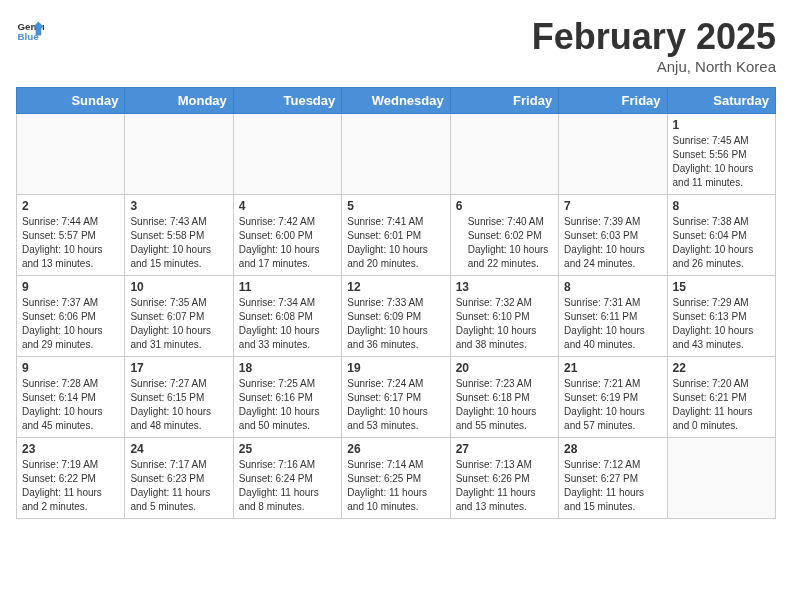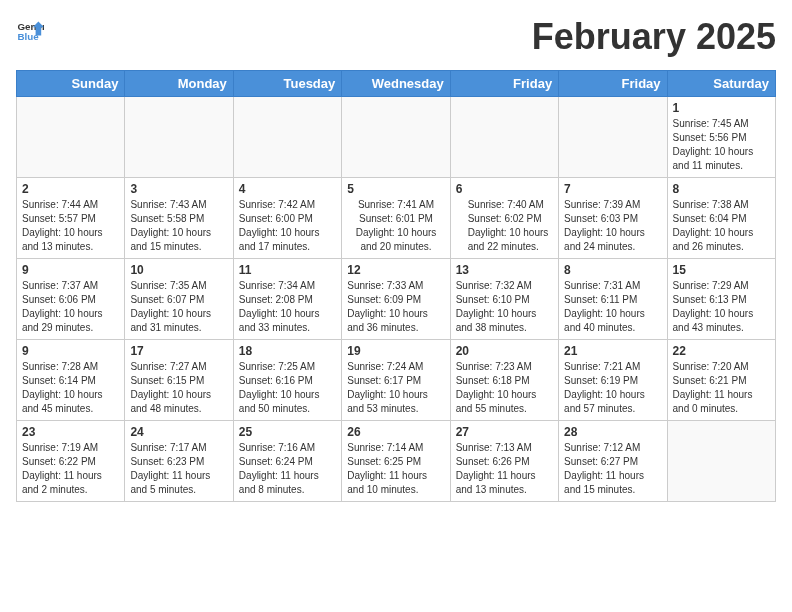--- a/index.html
+++ b/index.html
@@ -82,20 +82,21 @@
 <div class="header">
   <div class="logo">
     <svg class="logo-icon" viewBox="0 0 40 40">
       <text x="2" y="20" font-size="14" font-weight="bold" fill="#333">General</text>
       <text x="2" y="34" font-size="14" font-weight="bold" fill="#4a90d9">Blue</text>
       <polygon points="32,8 40,16 36,16 36,28 28,28 28,16 24,16" fill="#4a90d9"></polygon>
     </svg>
   </div>
   <div class="month-title">
     <h1>February 2025</h1>
+    <h2>Anju, North Korea</h2>
   </div>
 </div>
 
 <table class="calendar">
   <thead>
     <tr>
     <th>Sunday</th>
         <th>Monday</th>
         <th>Tuesday</th>
         <th>Wednesday</th>
@@ -133,21 +134,21 @@
 Daylight: 10 hours and 15 minutes.</div>
         </td>
         <td>
           <span class="day-number">4</span>
           <div class="day-info" style="white-space: pre-line;">Sunrise: 7:42 AM
 Sunset: 6:00 PM
 Daylight: 10 hours and 17 minutes.</div>
         </td>
         <td>
           <span class="day-number">5</span>
-          <div class="day-info" style="white-space: pre-line; text-align: center;">Sunrise: 7:41 AM
+          <div class="day-info" style="white-space: pre-line;">Sunrise: 7:41 AM
 Sunset: 6:01 PM
 Daylight: 10 hours and 20 minutes.</div>
         </td>
         <td>
           <span class="day-number">6</span>
           <div class="day-info" style="white-space: pre-line; margin-left: 12px;">Sunrise: 7:40 AM
 Sunset: 6:02 PM
 Daylight: 10 hours and 22 minutes.</div>
         </td>
         <td>
@@ -172,21 +173,21 @@
         </td>
         <td>
           <span class="day-number">10</span>
           <div class="day-info" style="white-space: pre-line;">Sunrise: 7:35 AM
 Sunset: 6:07 PM
 Daylight: 10 hours and 31 minutes.</div>
         </td>
         <td>
           <span class="day-number">11</span>
           <div class="day-info" style="white-space: pre-line;">Sunrise: 7:34 AM
-Sunset: 2:08 PM
+Sunset: 6:08 PM
 Daylight: 10 hours and 33 minutes.</div>
         </td>
         <td>
           <span class="day-number">12</span>
           <div class="day-info" style="white-space: pre-line;">Sunrise: 7:33 AM
 Sunset: 6:09 PM
 Daylight: 10 hours and 36 minutes.</div>
         </td>
         <td>
           <span class="day-number">13</span>

